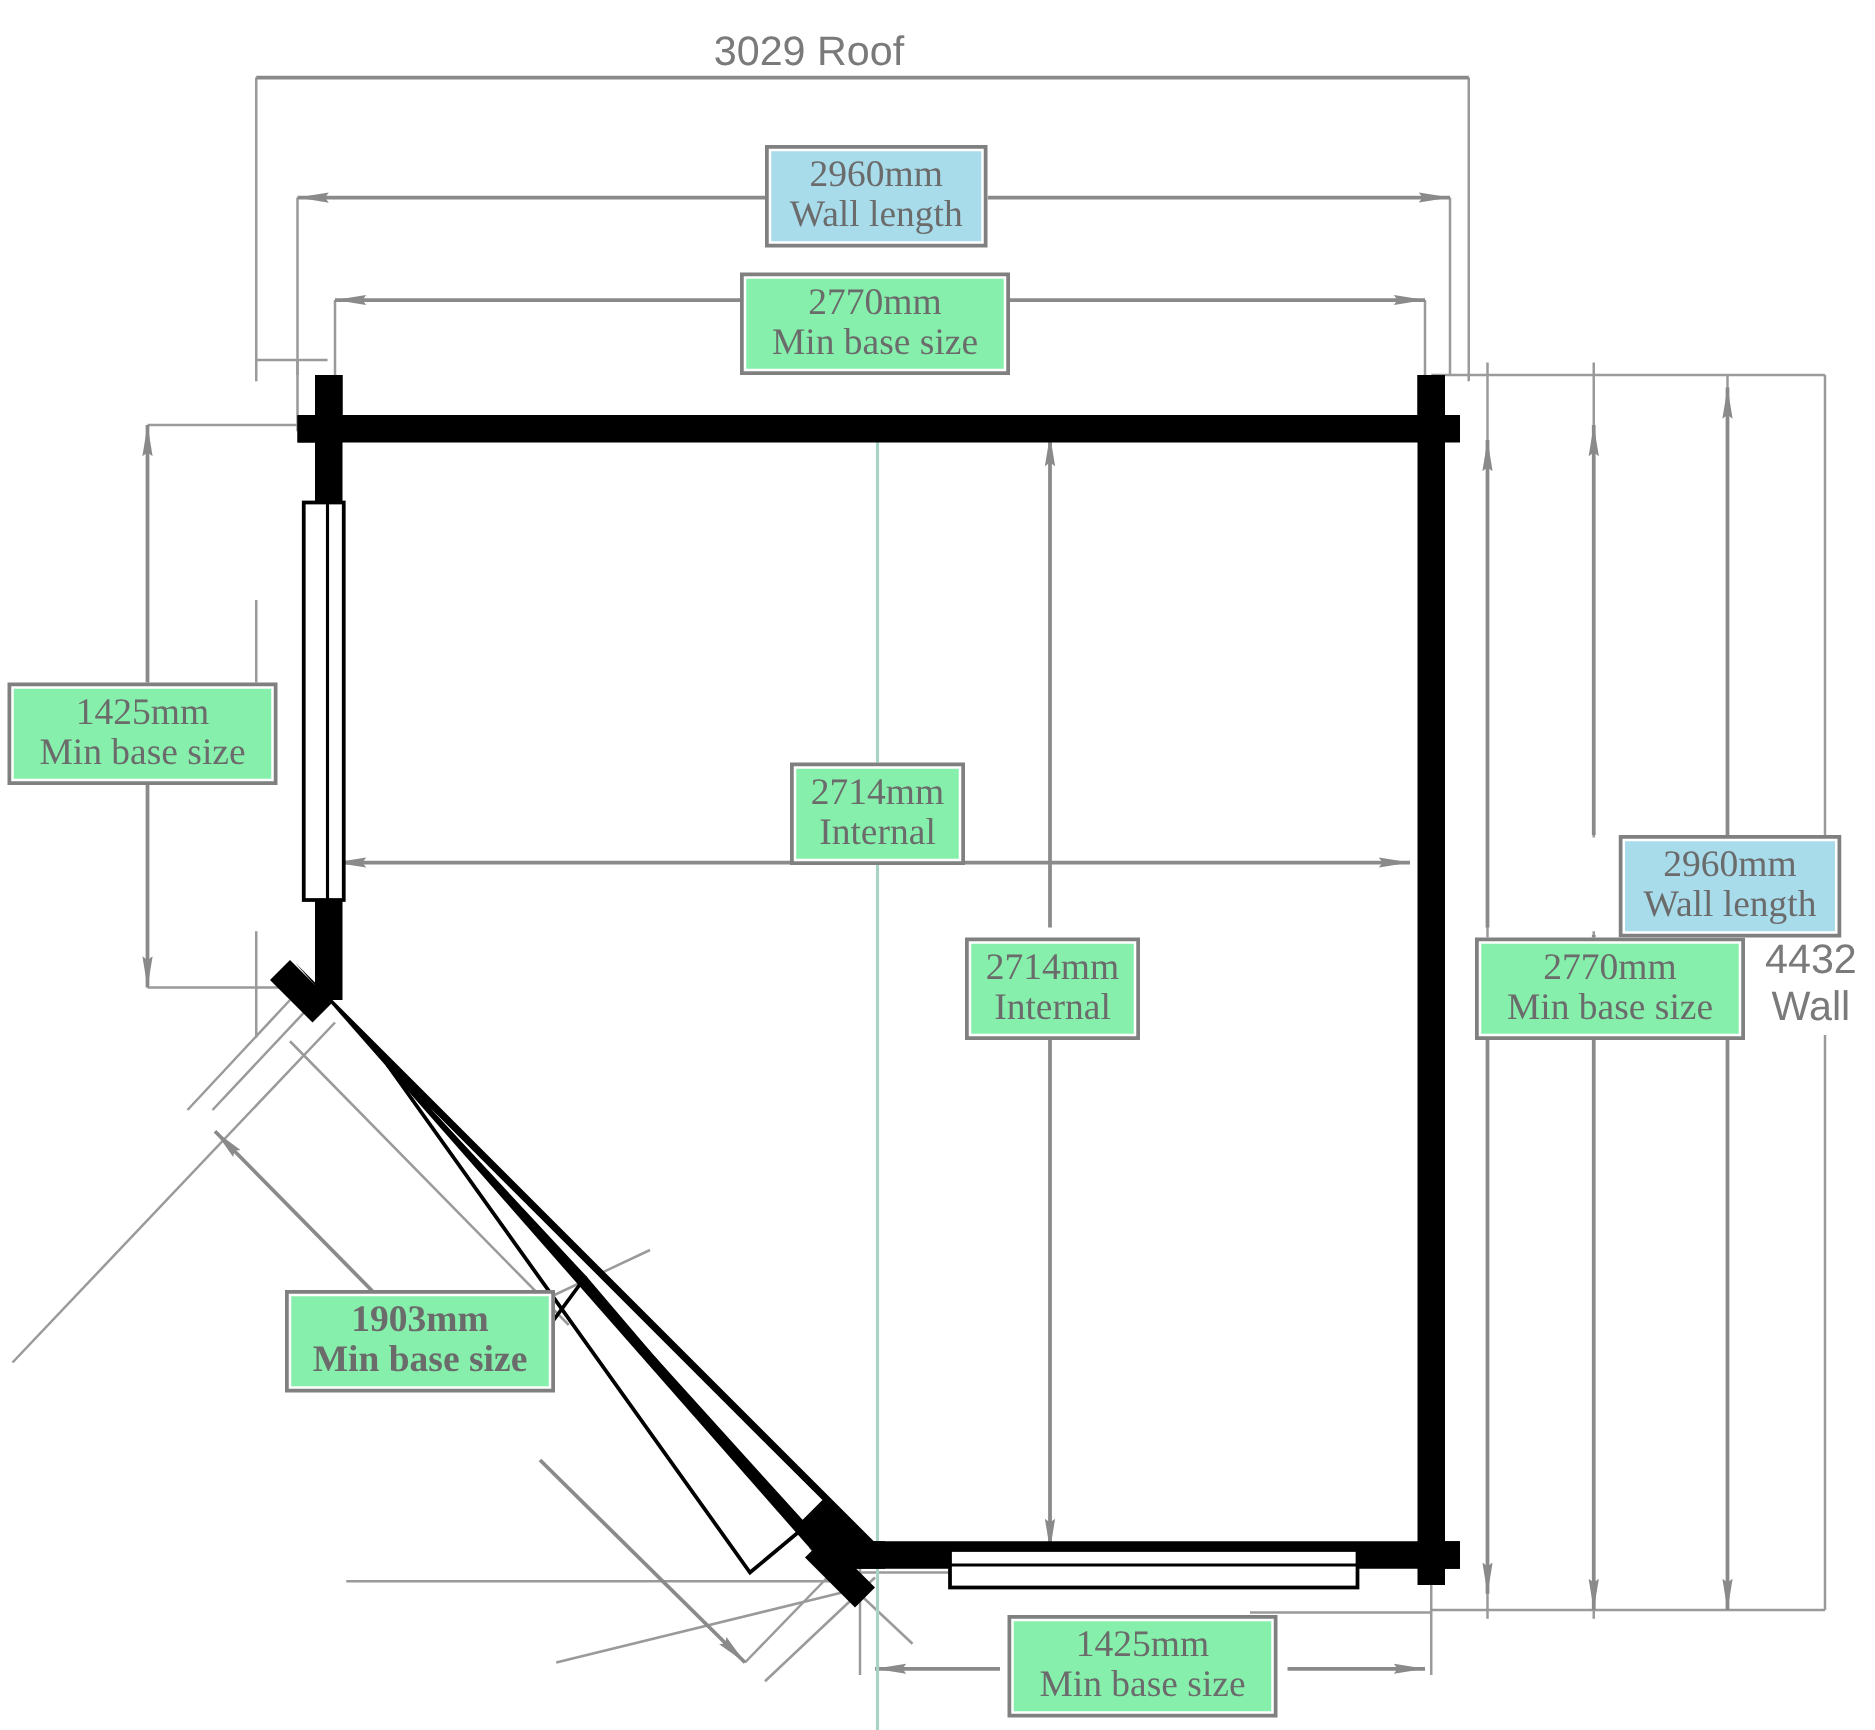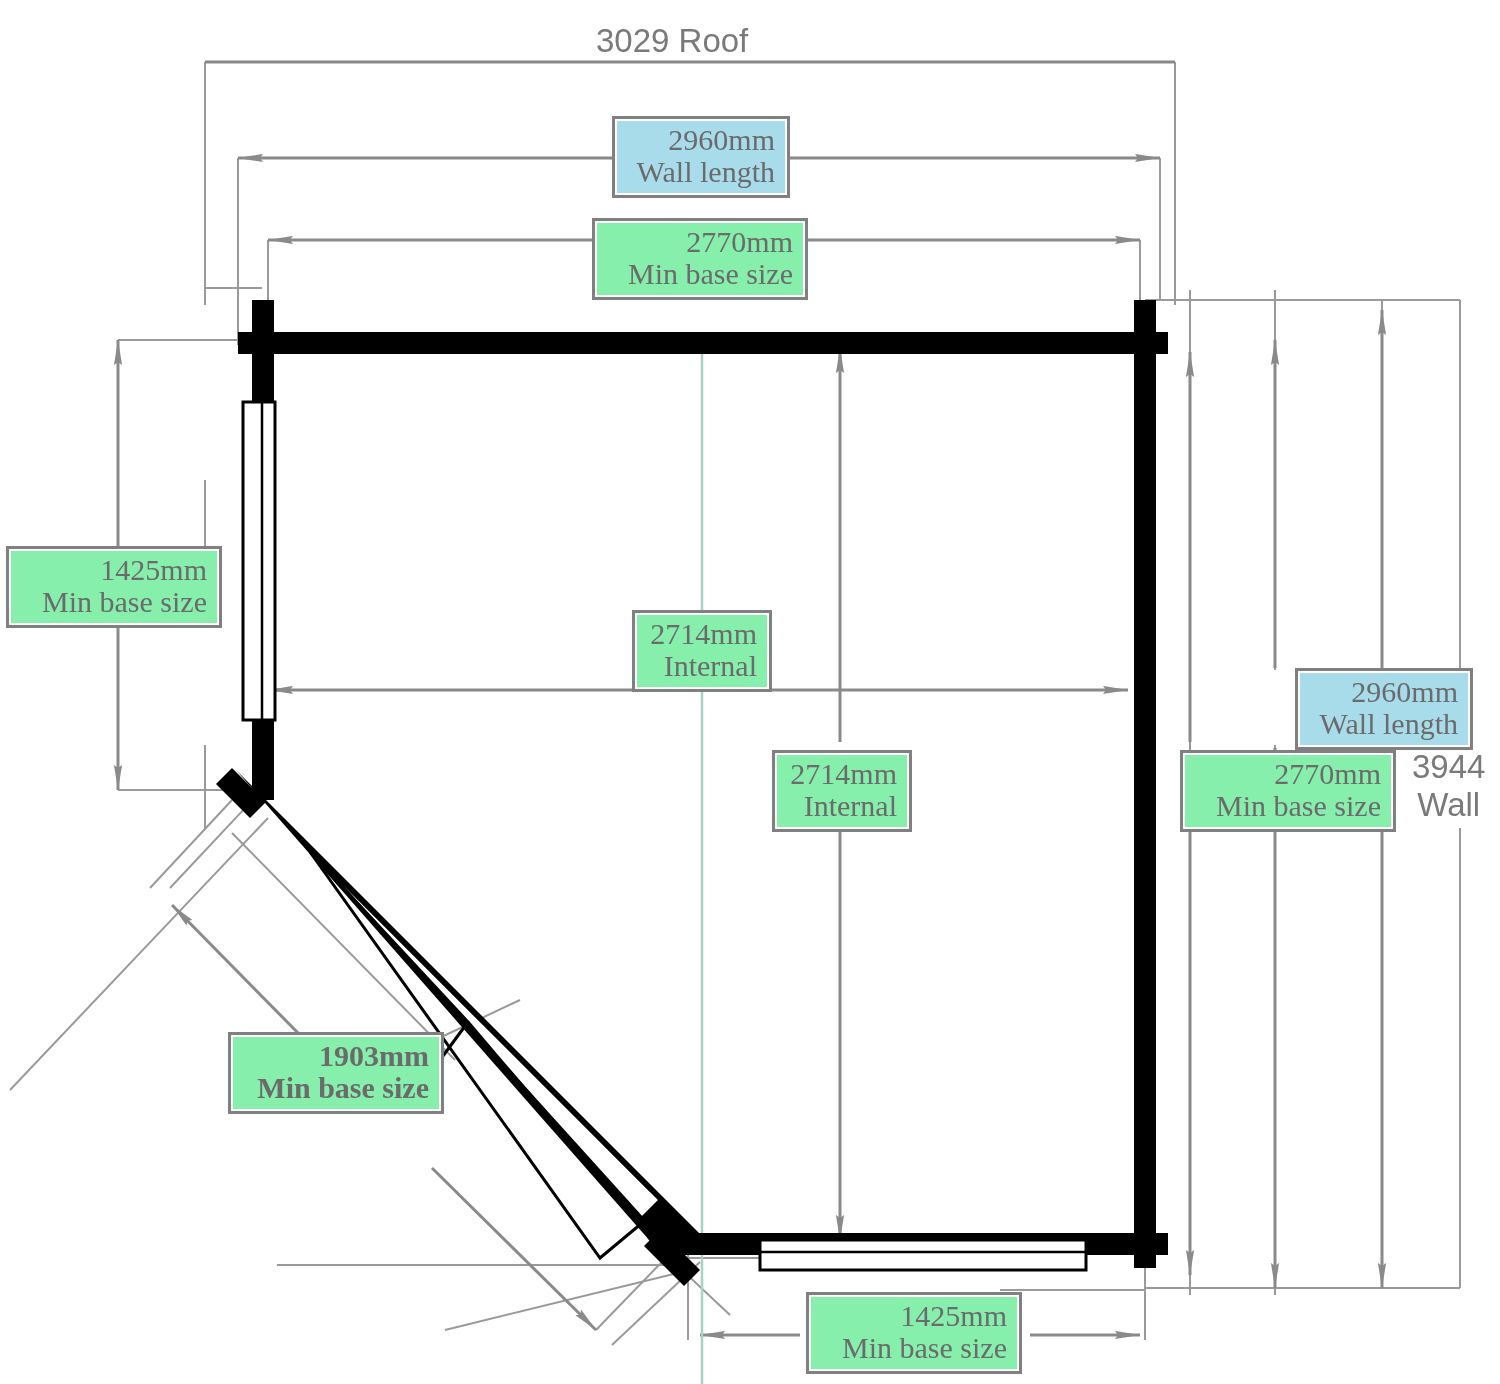--- a/index.html
+++ b/index.html
@@ -26,21 +26,21 @@
     height: 1384px;
   }
 
   
   .callout {
     position: absolute;
     box-sizing: border-box;
     border: 3px solid #808080;
     background: #ffffff;
     padding: 2px;
-    text-align: right;
+    text-align: center;
     line-height: 1.06;
     color: #6b6b6b;
     font-family: "Liberation Serif", "DejaVu Serif", serif;
     font-size: 30px;
     white-space: nowrap;
     z-index: 6;
   }
   .callout .inner {
     display: block;
     padding: 3px 10px 5px 10px;
@@ -201,21 +201,21 @@
       <line x1="311" y1="851" x2="651" y2="1191" stroke-width="2.5"></line>
     </g>
     <g fill="none" stroke="#000000" stroke-width="3">
       <path d="M310,852 L468,1022 L412,1098"></path>
       <path d="M310,852 L600,1258 L660,1208"></path>
       <path d="M468,1022 L618,1198"></path>
     </g>
 
   </svg>
 
-  <div class="plain-label center" style="left:596px; top:22px;text-align:right;">
+  <div class="plain-label center" style="left:571px; top:22px;text-align:right;">
     <span class="l1">3029 Roof</span>
   </div>
 
   <div class="callout blue" style="left:612px; top:116px; width:178px;">
     <span class="inner">
       <span class="l1">2960mm</span>
       <span class="l2">Wall length</span>
     </span>
   </div>
 
@@ -255,21 +255,21 @@
   </div>
 
   <div class="callout green" style="left:1180px; top:750px; width:216px;">
     <span class="inner">
       <span class="l1">2770mm</span>
       <span class="l2">Min base size</span>
     </span>
   </div>
 
   <div class="plain-label center" style="left:1412px; top:748px;">
-    <span class="l1">3944</span>
+    <span class="l1">4432</span>
     <span class="l2">Wall</span>
   </div>
 
   <div class="callout green" style="left:228px; top:1032px; width:216px;font-weight:bold;">
     <span class="inner">
       <span class="l1">1903mm</span>
       <span class="l2">Min base size</span>
     </span>
   </div>
 

